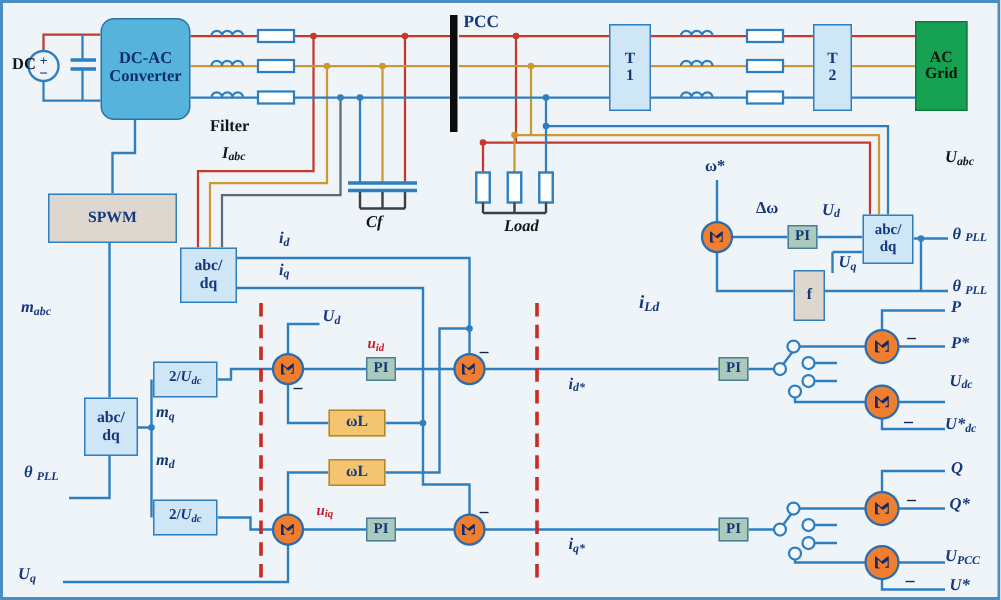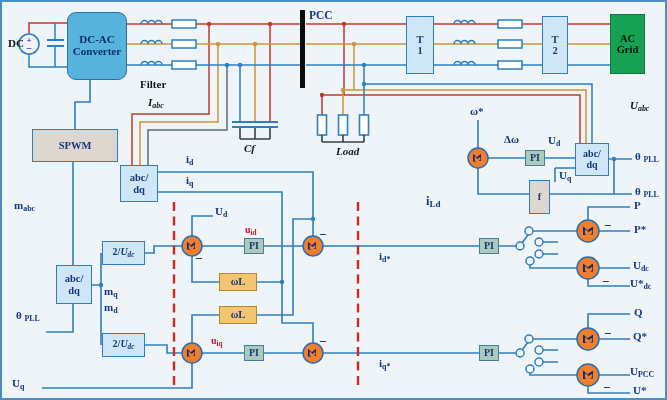--- a/index.html
+++ b/index.html
@@ -10,21 +10,21 @@
   .blk{position:absolute;box-sizing:border-box;display:flex;flex-direction:column;
        align-items:center;justify-content:center;text-align:center;
        font-weight:bold;color:#14377d;line-height:1.05;}
   .blk-blue{background:#cfe6f7;border:1.4px solid #2e7fc0;font-size:10.5px;}
   .blk-conv{background:#56b3dc;border:1.6px solid #2a72ad;border-radius:9px;
             font-size:11px;color:#0d2d6b;}
   .blk-gray{background:#ded7d0;border:1.4px solid #2e7fc0;font-size:10.5px;}
   .blk-pi{background:#accabb;border:1.3px solid #47809c;font-size:10px;}
   .blk-wl{background:#f4c571;border:1.3px solid #b5862e;font-size:10.5px;}
   .blk-grid{background:#17a253;border:1px solid #0d7a3c;color:#0a120a;font-size:10.5px;text-align:right;}
-  .sig{position:absolute;font-weight:bold;font-size:11px;
+  .sig{position:absolute;font-weight:bold;font-style:italic;font-size:11px;
        color:#14377d;white-space:nowrap;line-height:1;}
   .up{font-style:normal;}
   .plabel{position:absolute;font-weight:bold;font-size:11px;color:#10161f;
           white-space:nowrap;line-height:1;}
   .it{font-style:italic;}
   .red{color:#c81a2a;font-size:10px;}
   .big{font-size:12.5px;}
   .minus{position:absolute;font-weight:bold;font-size:13px;color:#10254f;line-height:1;}
   .s{vertical-align:-0.25em;font-size:0.72em;}
   .i{font-style:italic;}
@@ -263,37 +263,37 @@
 <div class="sig up" style="left:307px;top:8px;font-size:11.5px;">PCC</div>
 <div class="plabel it" style="left:242px;top:141px;">Cf</div>
 <div class="plabel it" style="left:334px;top:144px;">Load</div>
 <div class="plabel it" style="left:628px;top:98px;"><span>U</span><span class="s">abc</span></div>
 
 <div class="sig" style="left:12px;top:198px;"><span>m</span><span class="s">abc</span></div>
 <div class="sig" style="left:184px;top:152px;"><span>i</span><span class="s">d</span></div>
 <div class="sig" style="left:184px;top:173px;"><span>i</span><span class="s">q</span></div>
 <div class="sig" style="left:14px;top:308px;"><span>θ </span><span class="s">PLL</span></div>
 <div class="sig" style="left:10px;top:376px;"><span>U</span><span class="s">q</span></div>
-<div class="sig" style="left:102px;top:284px;text-align:center;"><span>m</span><span class="s">q</span></div>
+<div class="sig" style="left:102px;top:268px;text-align:center;"><span>m</span><span class="s">q</span></div>
 <div class="sig" style="left:102px;top:300px;text-align:center;"><span>m</span><span class="s">d</span></div>
 <div class="sig" style="left:213px;top:204px;"><span>U</span><span class="s">d</span></div>
 <div class="sig red" style="left:211px;top:223px;padding-left:32px;"><span>u</span><span class="s">id</span></div>
 <div class="sig red" style="left:209px;top:334px;"><span>u</span><span class="s">iq</span></div>
 <div class="sig" style="left:377px;top:249px;"><span>i</span><span class="s">d*</span></div>
 <div class="sig" style="left:377px;top:356px;"><span>i</span><span class="s">q*</span></div>
 <div class="sig big" style="left:424px;top:193px;"><span>i</span><span class="s">Ld</span></div>
 <div class="sig up" style="left:468px;top:104px;">ω*</div>
 <div class="sig up" style="left:489px;top:132px;margin-left:13px;">Δω</div>
 <div class="sig" style="left:546px;top:133px;"><span>U</span><span class="s">d</span></div>
 <div class="sig" style="left:557px;top:168px;"><span>U</span><span class="s">q</span></div>
 <div class="sig" style="left:633px;top:149px;"><span>θ </span><span class="s">PLL</span></div>
 <div class="sig" style="left:633px;top:184px;"><span>θ </span><span class="s">PLL</span></div>
 <div class="sig" style="left:632px;top:198px;">P</div>
 <div class="sig" style="left:632px;top:222px;">P*</div>
-<div class="sig" style="left:631px;top:258px;"><span>U</span><span class="s">dc</span></div>
+<div class="sig" style="left:631px;top:247px;"><span>U</span><span class="s">dc</span></div>
 <div class="sig" style="left:628px;top:276px;"><span>U*</span><span class="s">dc</span></div>
 <div class="sig" style="left:632px;top:305px;">Q</div>
 <div class="sig" style="left:631px;top:329px;">Q*</div>
 <div class="sig" style="left:628px;top:364px;"><span>U</span><span class="s">PCC</span></div>
 <div class="sig" style="left:631px;top:383px;">U*</div>
 
 <div class="minus" style="left:193px;top:250px;">−</div>
 <div class="minus" style="left:317px;top:226px;">−</div>
 <div class="minus" style="left:317px;top:333px;">−</div>
 <div class="minus" style="left:602px;top:217px;">−</div>

